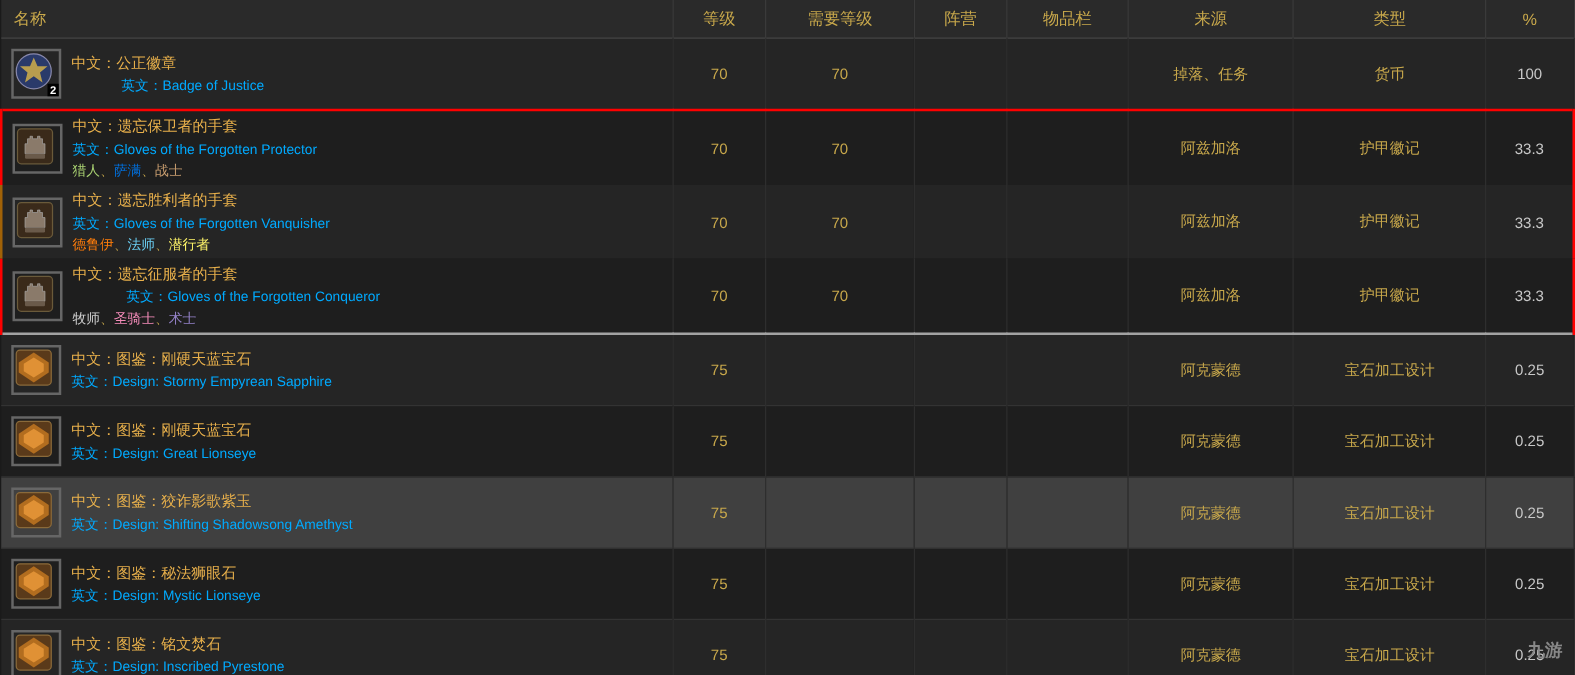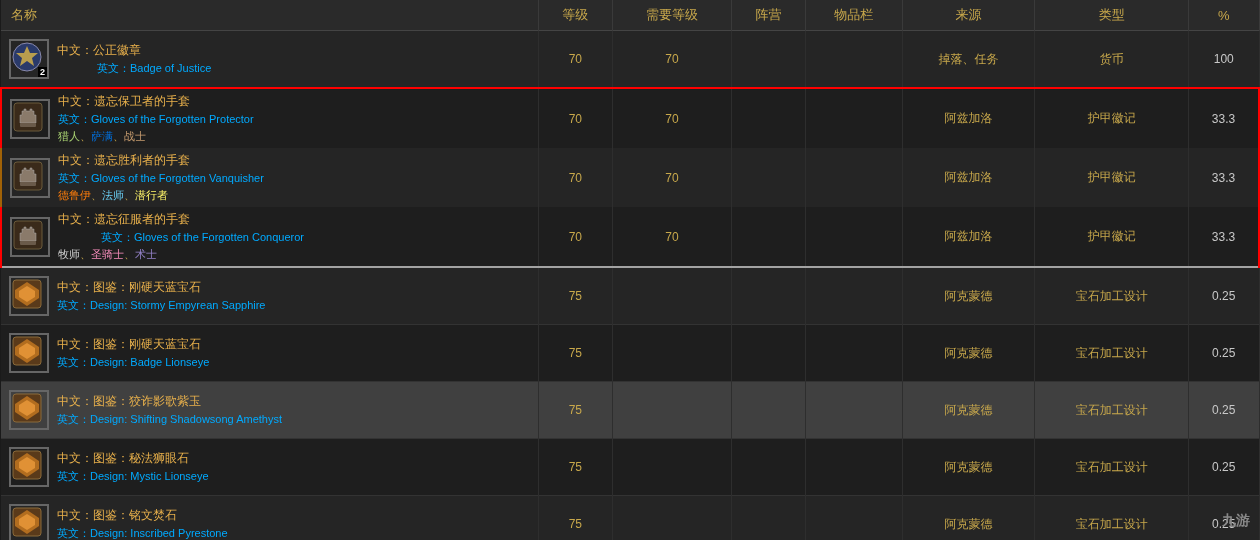--- a/index.html
+++ b/index.html
@@ -207,21 +207,21 @@
         <tr style="background-color: rgb(30, 30, 30); border-radius: 24px;">
           <td>
             <div class="item-cell">
               <div style="width: 40px; height: 40px; flex-shrink: 0; border: 2px solid rgb(102, 102, 102); position: relative;"><svg width="32" height="32" viewBox="0 0 32 32">
       <rect x="2" y="2" width="28" height="28" rx="3" fill="#5a3a1a" stroke="#8a6a3a" stroke-width="1"></rect>
       <polygon points="16,4 28,12 28,20 16,28 4,20 4,12" fill="#c87a20" opacity="0.8"></polygon>
       <polygon points="16,8 24,13 24,19 16,24 8,19 8,13" fill="#ffaa44" opacity="0.6"></polygon>
     </svg></div>
               <div class="item-names">
                 <span style="color: rgb(232, 176, 75); font-size: 12px;">中文：图鉴：刚硬天蓝宝石</span>
-                <span style="color: rgb(0, 170, 255); font-size: 11px;">英文：Design: Badge Lionseye</span>
+                <span style="color: rgb(0, 170, 255); font-size: 11px;">英文：Design: Great Lionseye</span>
               </div>
             </div>
           </td>
           <td>75</td>
           <td></td>
           <td></td>
           <td></td>
           <td>阿克蒙德</td>
           <td>宝石加工设计</td>
           <td style="color: rgb(200, 200, 200);">0.25</td>

